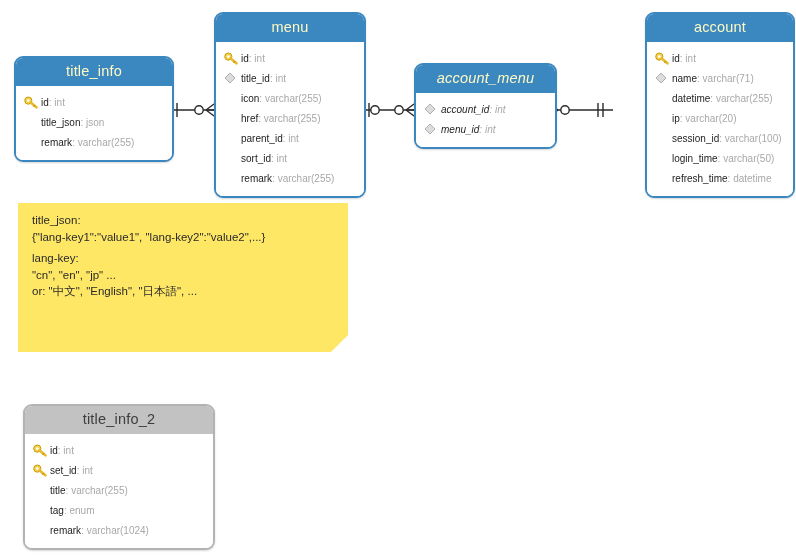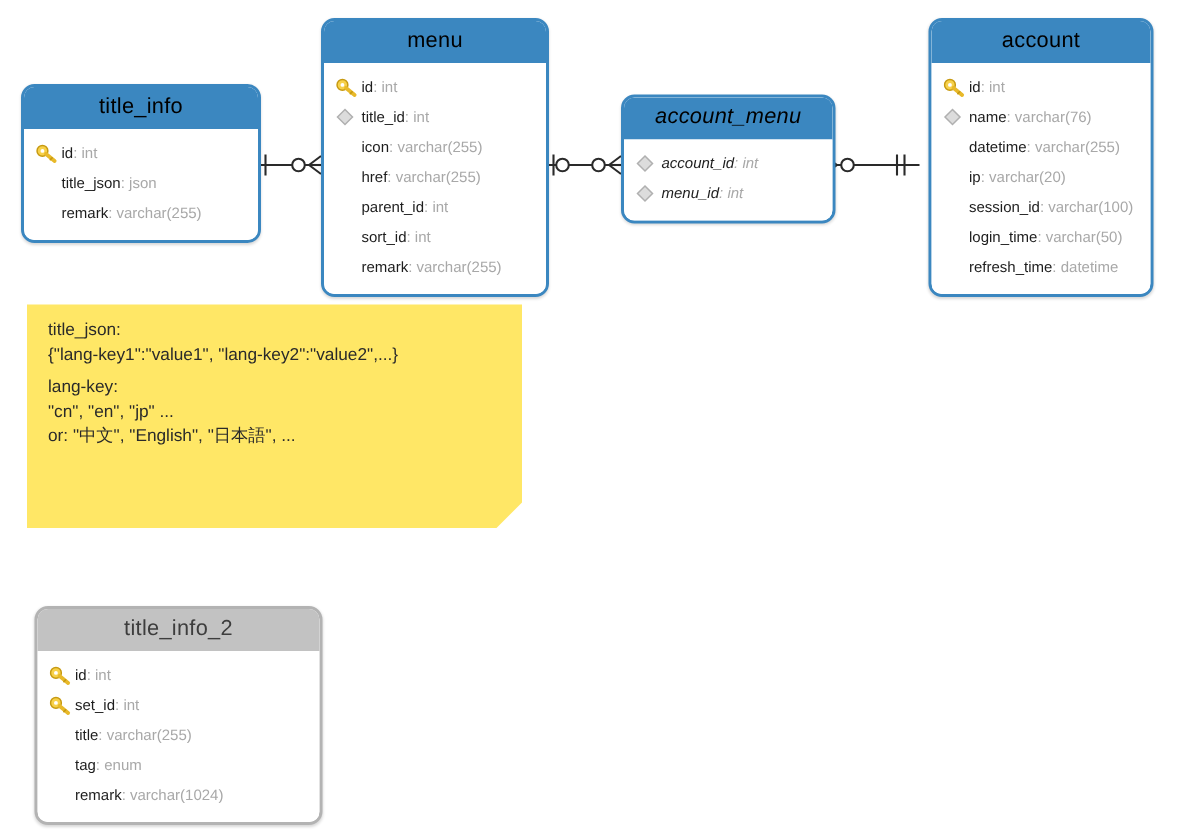--- a/index.html
+++ b/index.html
@@ -18,21 +18,21 @@
     position:absolute;
     background:#ffffff;
     border:2px solid #3b87c0;
     border-radius:9px;
     box-sizing:border-box;
     overflow:hidden;
     box-shadow:0 1px 2px rgba(0,0,0,.16);
   }
   .entity .hdr{
     background:#3b87c0;
-    color:#000000;
+    color:#fef9c3;
     font-size:14.5px;
     text-align:center;
     padding:6px 4px 7px 4px;
     line-height:1.05;
     letter-spacing:.2px;
     white-space:nowrap;
   }
   .entity .body{
     padding:6px 8px 8px 8px;
     background:#ffffff;
@@ -253,21 +253,21 @@
           </svg>
         </span>
         <span class="fname">menu_id</span>
           <span class="fsep">:&nbsp;</span>
           <span class="ftype">int</span>
       </div>
 
     </div>
   </div>
 
-  <div class="entity" style="left:619px;top:12px;width:150px;">
+  <div class="entity" style="left:645px;top:12px;width:150px;">
     <div class="hdr">account</div>
     <div class="body">
 
       <div class="field">
         <span class="mark">
           <svg class="key-ico" width="15" height="13" viewBox="0 0 15 13">
             <circle cx="4.3" cy="4.6" r="3.6" fill="#f7d14a" stroke="#c79a12" stroke-width="1"></circle>
             <circle cx="4.3" cy="4.6" r="1.3" fill="#ffffff"></circle>
             <path d="M6.7 6.6 L12.4 11.3" stroke="#e8b92a" stroke-width="2.6" stroke-linecap="round"></path>
             <path d="M9.6 10.4 L10.7 9.3" stroke="#c79a12" stroke-width="1.2" stroke-linecap="round"></path>
@@ -279,21 +279,21 @@
       </div>
 
       <div class="field">
         <span class="mark">
           <svg class="diamond-ico" width="12" height="12" viewBox="0 0 12 12">
             <polygon points="6,1 11,6 6,11 1,6" fill="#dcdcdc" stroke="#b0b0b0" stroke-width="1"></polygon>
           </svg>
         </span>
         <span class="fname">name</span>
           <span class="fsep">:&nbsp;</span>
-          <span class="ftype">varchar(76)</span>
+          <span class="ftype">varchar(71)</span>
       </div>
 
       <div class="field">
         <span class="mark"></span>
         <span class="fname">datetime</span>
           <span class="fsep">:&nbsp;</span>
           <span class="ftype">varchar(255)</span>
       </div>
 
       <div class="field">

